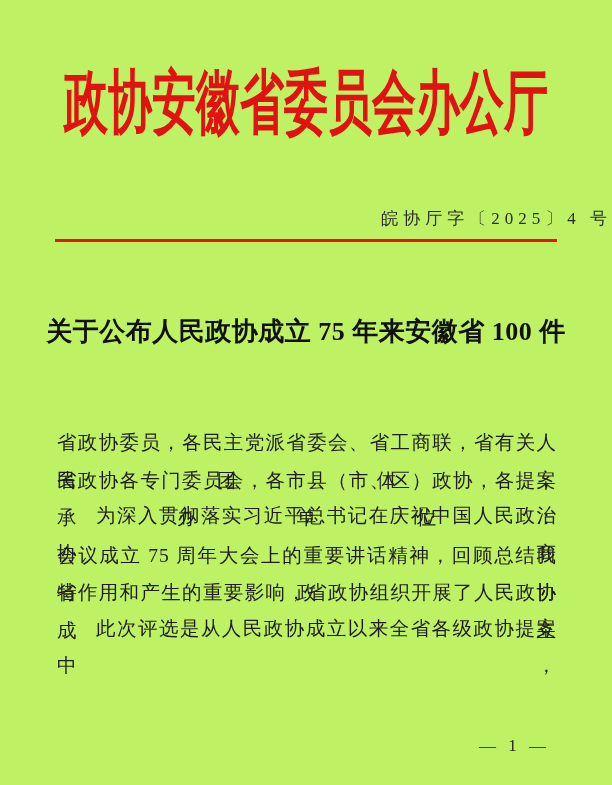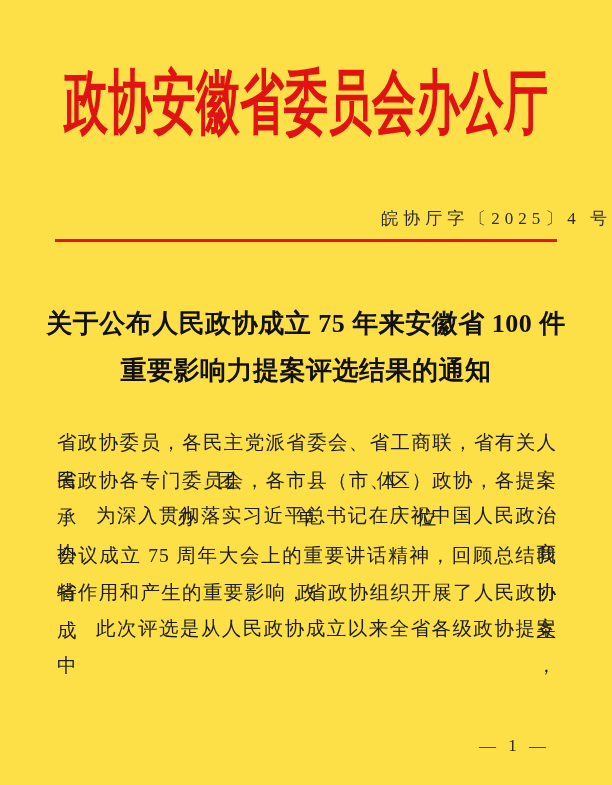--- a/index.html
+++ b/index.html
@@ -4,21 +4,21 @@
 <style>
   html, body {
     margin: 0;
     padding: 0;
     background: #ffffff;
   }
   .page {
     position: relative;
     width: 612px;
     height: 785px;
-    background: #fde047;
+    background: #bef264;
     overflow: hidden;
     font-family: "Liberation Serif", "DejaVu Serif", serif;
   }
 
   
   .letterhead {
     position: absolute;
     top: 82px;
     left: 0;
     width: 612px;
@@ -52,21 +52,21 @@
     top: 239px;
     left: 55px;
     width: 502px;
     height: 3px;
     background: var(--rule-red, #ef1111);
   }
 
   
   .doc-title {
     position: absolute;
-    top: 300px;
+    top: 308px;
     left: 0;
     width: 612px;
     text-align: center;
     font-size: 26px;
     font-weight: bold;
     color: #111111;
     line-height: 47px;
     letter-spacing: 0.5px;
     white-space: nowrap;
   }
@@ -114,21 +114,20 @@
 <div class="page" style="--letterhead-red: #e01212; --rule-red: #ef1111; --body-text: #1d1d1d;">
 
   <div class="letterhead">政协安徽省委员会办公厅</div>
 
   <div class="docnum">皖协厅字〔2025〕4 号</div>
 
   <div class="rule"></div>
 
   <div class="doc-title">
     <div>关于公布人民政协成立 75 年来安徽省 100 件</div>
-    <div>重要影响力提案评选结果的通知</div>
   </div>
 
   <div class="body-block">
     <div class="bline fill">省政协委员，各民主党派省委会、省工商联，省有关人民团体，</div>
     <div class="bline fill">省政协各专门委员会，各市县（市、区）政协，各提案承办单位：</div>
     <div class="bline fill indent">为深入贯彻落实习近平总书记在庆祝中国人民政治协商</div>
     <div class="bline fill">会议成立 75 周年大会上的重要讲话精神，回顾总结我省政协</div>
     <div class="bline fill">特作用和产生的重要影响，省政协组织开展了人民政协成立</div>
     <div class="bline fill indent">此次评选是从人民政协成立以来全省各级政协提案中，</div>
   </div>

